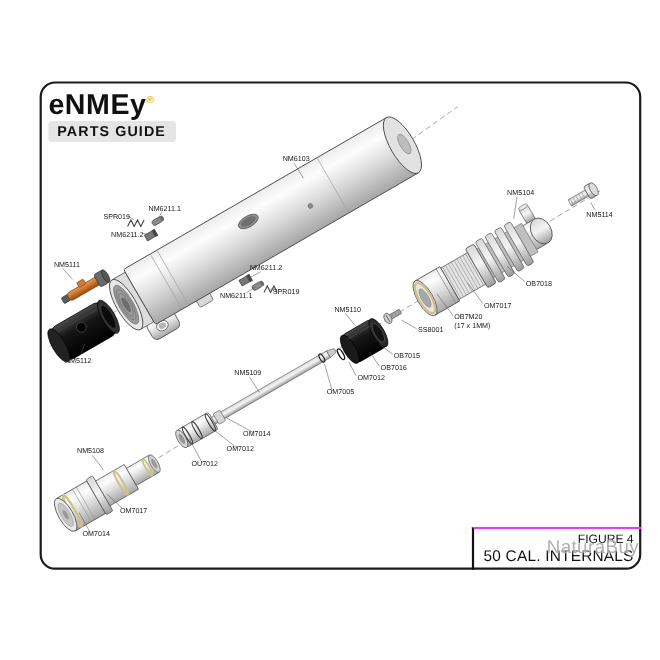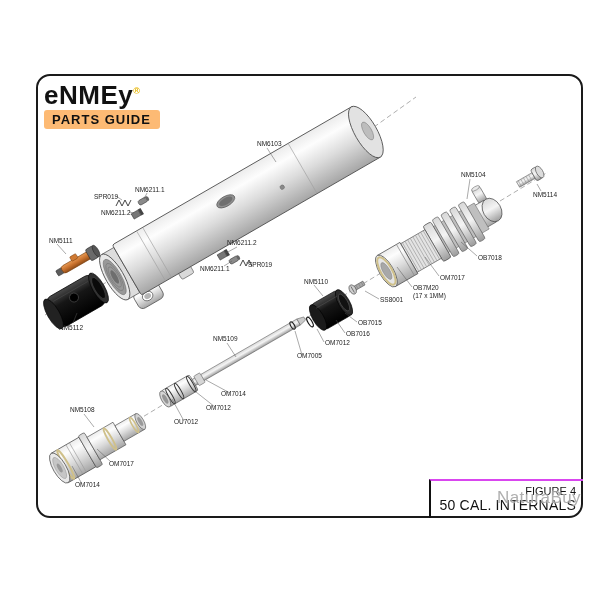--- a/index.html
+++ b/index.html
@@ -5,21 +5,21 @@
   html,body{margin:0;padding:0;background:#fff;}
   #stage{position:relative;width:600px;height:600px;background:#fff;overflow:hidden;
          font-family:"Liberation Sans",sans-serif;}
   
   .frame{position:absolute;left:36px;top:74px;width:547px;height:444px;
          border:2px solid #1a1a1a;border-radius:14px;box-sizing:border-box;z-index:1;}
   
   .logo{position:absolute;left:44px;top:78px;z-index:4;}
   .brand{font-weight:bold;font-size:26px;line-height:26px;color:#111;letter-spacing:0.5px;}
   .brand .reg{font-size:9px;vertical-align:super;color:#e6b400;font-weight:bold;}
-  .subtitle{display:inline-block;margin-top:2px;background:#fdba74;color:#111;
+  .subtitle{display:inline-block;margin-top:2px;background:#e5e5e5;color:#111;
             font-weight:bold;font-size:13px;letter-spacing:1px;padding:2px 9px 2px 8px;
             border-radius:3px;}
   
   .figure-box{position:absolute;left:429px;top:479px;width:154px;height:39px;
               border-top:2px solid #d946ef;border-left:2px solid #111;box-sizing:border-box;
               text-align:right;padding-right:7px;z-index:2;color:#111;}
   .fig1{font-size:11px;margin-top:4px;}
   .fig2{font-size:14px;letter-spacing:0.2px;}
   
   .watermark{position:absolute;left:497px;top:488px;z-index:6;color:#a9a9a9;

